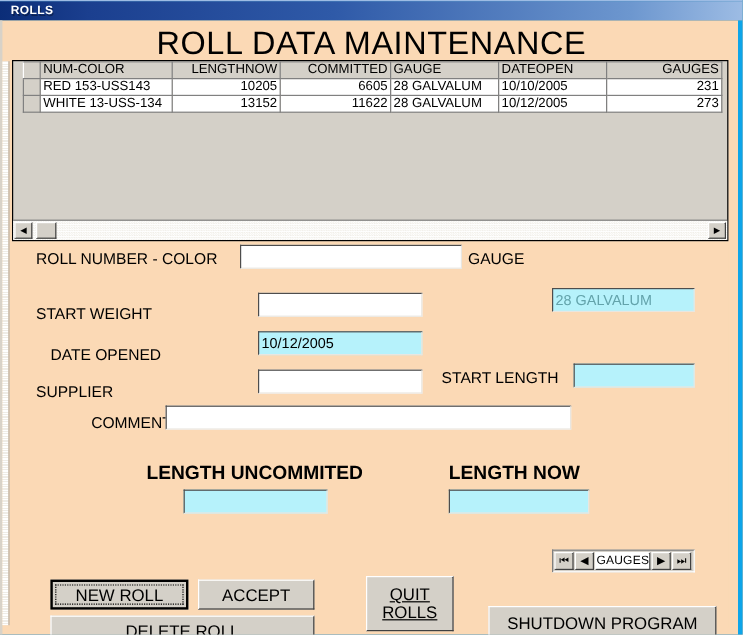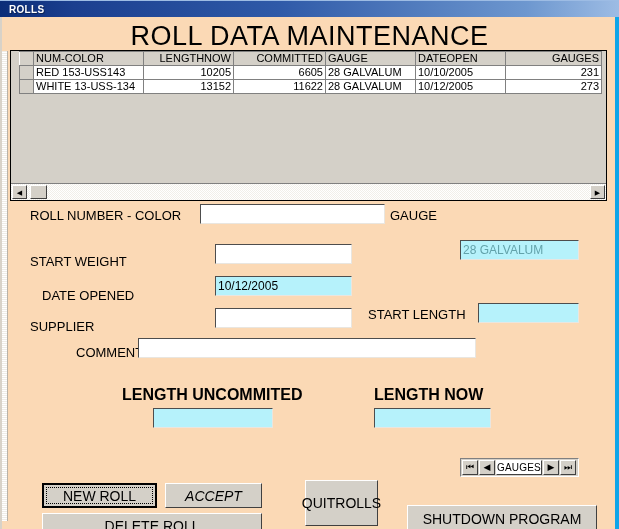--- a/index.html
+++ b/index.html
@@ -407,29 +407,29 @@
       <input class="fld-input cyan" style="left: 143px; top: 205px; width: 120px;" type="text" value="">
 
       <div class="big-label" style="left:364px; top:183px;">LENGTH NOW</div>
       <input class="fld-input cyan" style="left: 364px; top: 205px; width: 117px;" type="text" value="">
 
       <div class="btn focused" style="left:32px; top:280px; width:115px; height:25px;">
         <span class="focus-ring"></span>
         <span>NEW ROLL</span>
       </div>
 
-      <div class="btn" style="left:155px; top:280px; width:97px; height:25px;font-style:italic;">
+      <div class="btn" style="left:155px; top:280px; width:97px; height:25px;">
         <span>ACCEPT</span>
       </div>
 
       <div class="btn" style="left:32px; top:310px; width:220px; height:25px;">
         <span>DELETE ROLL</span>
       </div>
 
-      <div class="btn btn-two-line" style="left:295px; top:277px; width:73px; height:46px; flex-direction:row;">
+      <div class="btn btn-two-line" style="left:295px; top:277px; width:73px; height:46px; flex-direction:column;text-decoration:underline;">
         <span>QUIT</span>
         <span>ROLLS</span>
       </div>
 
       <div class="btn" style="left:397px; top:302px; width:190px; height:27px;">
         <span>SHUTDOWN PROGRAM</span>
       </div>
 
     </div>
   </div>

